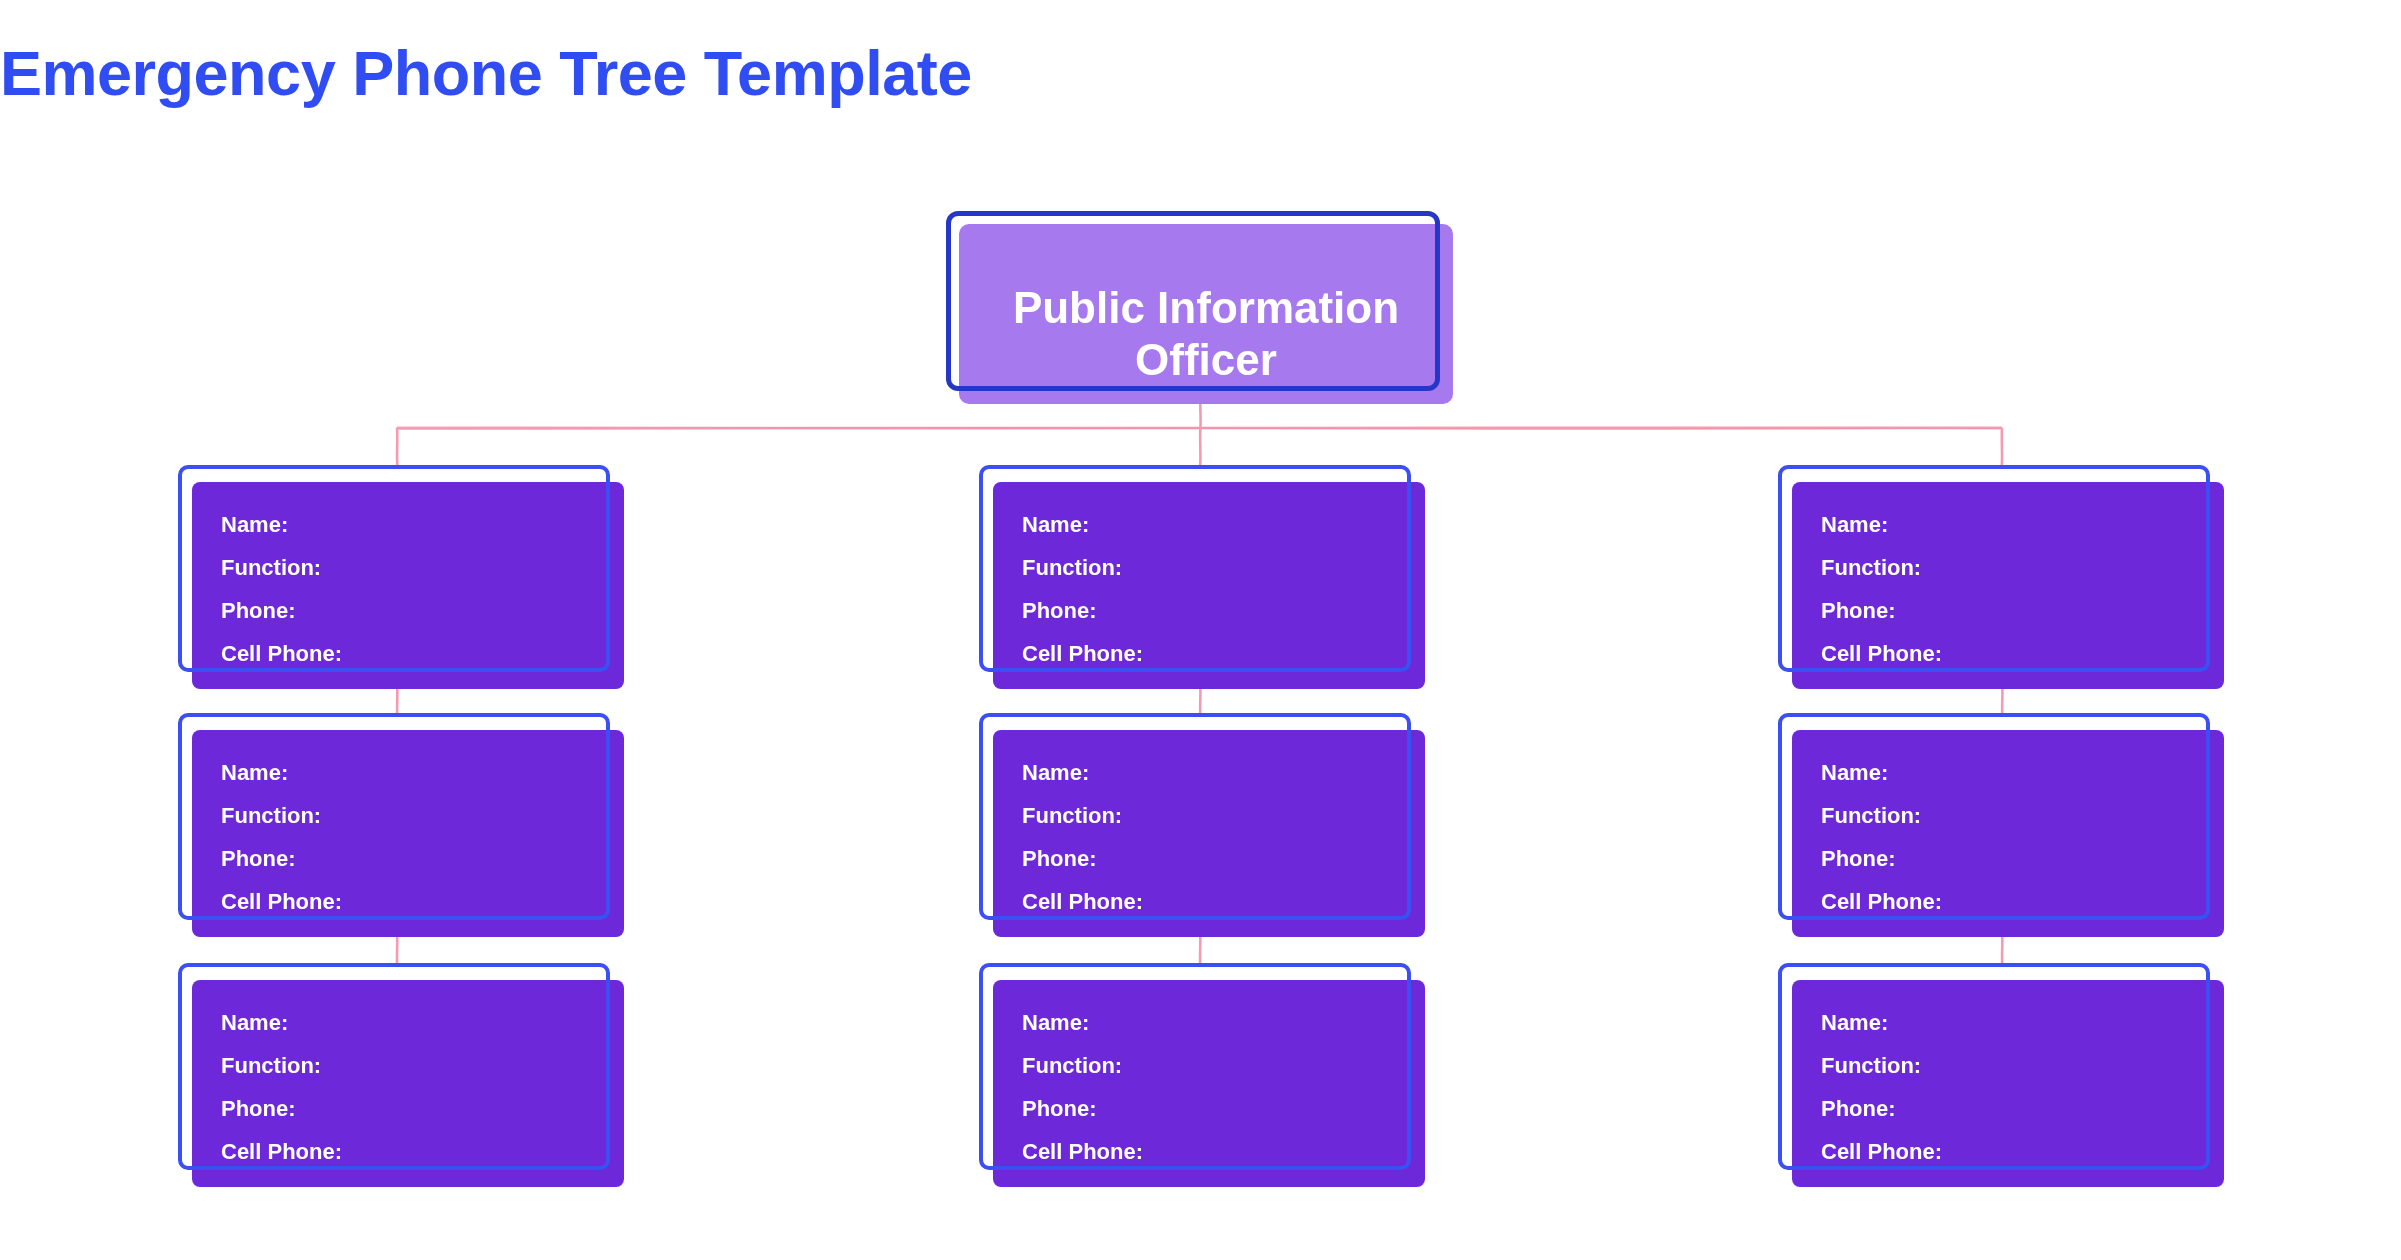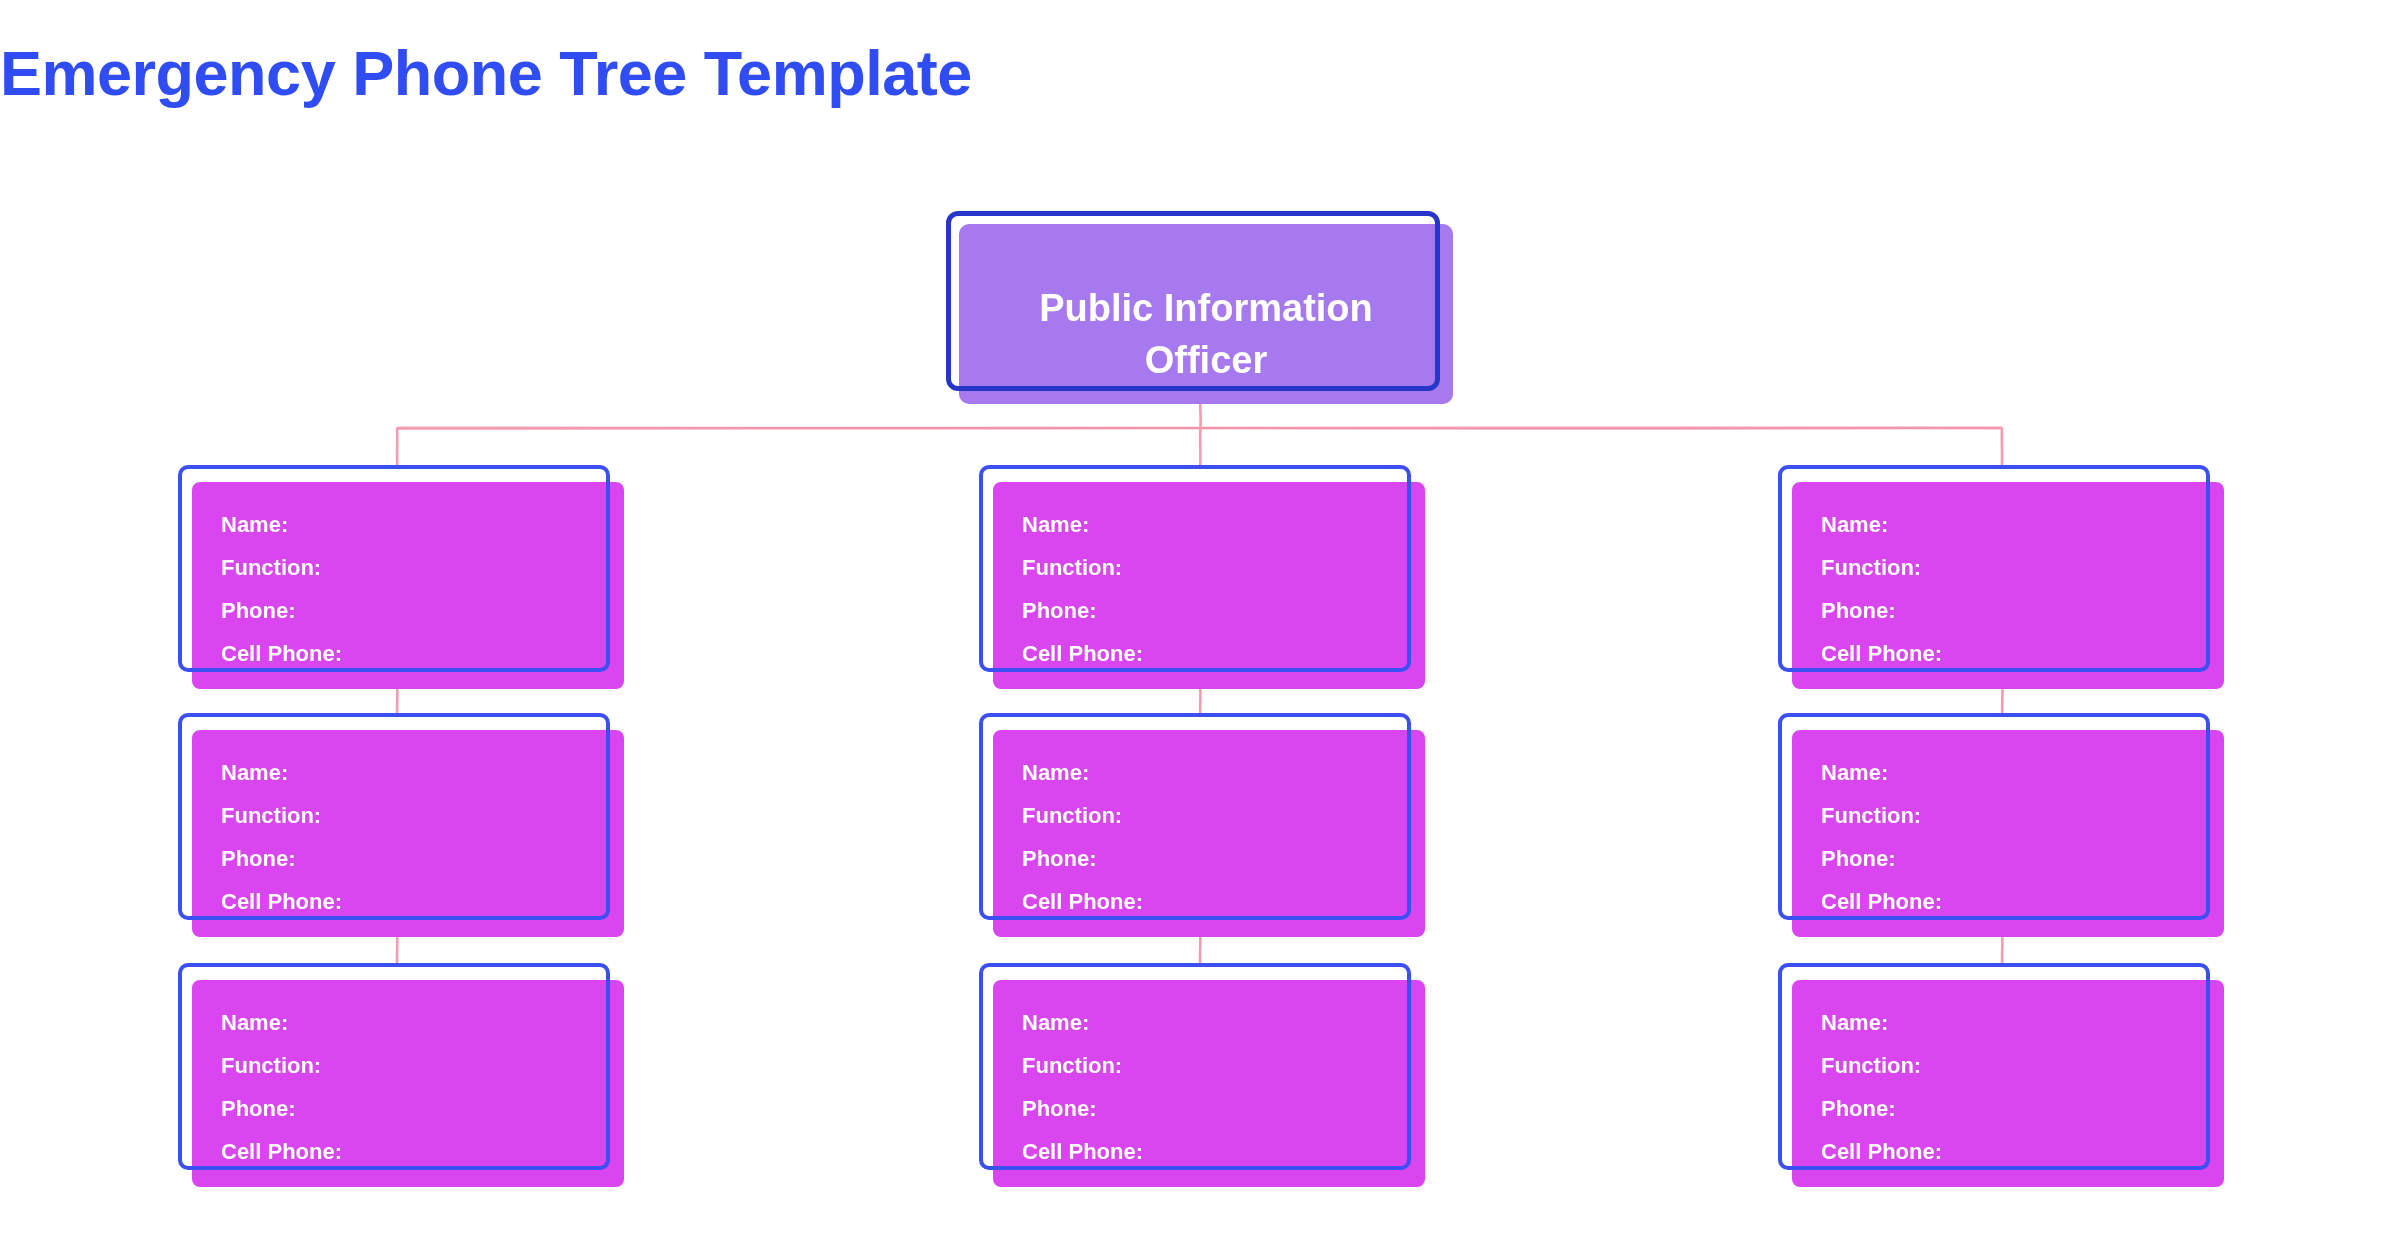--- a/index.html
+++ b/index.html
@@ -69,21 +69,21 @@
     border-radius: 10px;
     display: flex;
     align-items: center;
     justify-content: center;
     text-align: center;
     z-index: 2;
   }
   .root-label {
     width: 420px;
     color: #ffffff;
-    font-size: 38px;
+    font-size: 44px;
     line-height: 52px;
     font-weight: 700;
     margin-top: 40px;
   }
   .root-outline {
     position: absolute;
     left: 0;
     top: 0;
     width: 484px;
     height: 170px;
@@ -100,21 +100,21 @@
     width: 446px;
     height: 224px;
     z-index: 2;
   }
   .node-fill {
     position: absolute;
     left: 14px;
     top: 17px;
     width: 432px;
     height: 207px;
-    background: #d946ef;
+    background: #6d28d9;
     border-radius: 8px;
     box-sizing: border-box;
     padding: 28px 20px 0 29px;
     z-index: 2;
   }
   .node-outline {
     position: absolute;
     left: 0;
     top: 0;
     width: 424px;

